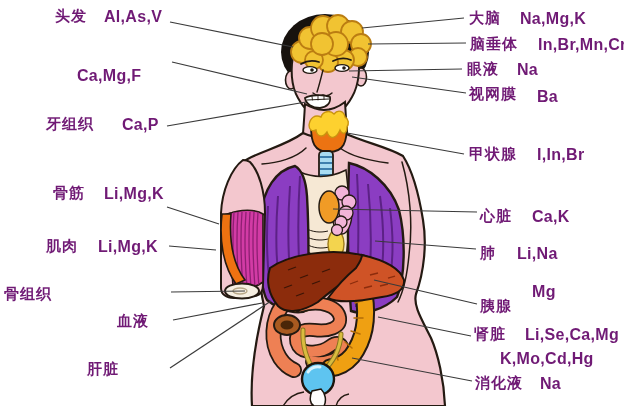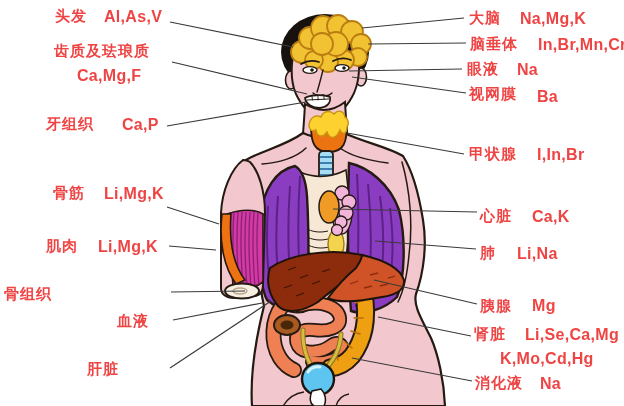--- a/index.html
+++ b/index.html
@@ -1,19 +1,19 @@
 <!DOCTYPE html>
 <html><head>
 <meta charset="utf-8">
 <style>
   html,body{margin:0;padding:0;background:#ffffff;}
   #stage{position:relative;width:624px;height:406px;background:#ffffff;overflow:hidden;
          font-family:"Liberation Sans","DejaVu Sans",sans-serif;}
   #stage svg{position:absolute;left:0;top:0;}
-  .lbl{position:absolute;white-space:nowrap;color:#ef4444;line-height:1;text-align:center;}
+  .lbl{position:absolute;white-space:nowrap;color:#701a75;line-height:1;text-align:center;}
   .cn{font-size:15px;font-weight:600;letter-spacing:1px;}
   .el{font-size:16px;font-weight:600;letter-spacing:.3px;}
 </style>
 </head>
 <body>
 
 <div id="stage">
 
 <svg width="624" height="406" viewBox="0 0 624 406">
   <defs>
@@ -233,21 +233,20 @@
     <line x1="476" y1="249" x2="375" y2="241"></line>
     <line x1="477" y1="304" x2="374" y2="280"></line>
     <line x1="471" y1="336" x2="378" y2="317"></line>
     <line x1="472" y1="381" x2="352" y2="358"></line>
   </g>
 </svg>
 
 <span class="lbl cn" style="left:55px;top:8px">头发</span>
 <span class="lbl el" style="left:104px;top:9px">Al,As,V</span>
 
-<span class="lbl cn" style="left:54px;top:43px">齿质及珐琅质</span>
 <span class="lbl el" style="left:77px;top:68px">Ca,Mg,F</span>
 
 <span class="lbl cn" style="left:46px;top:116px">牙组织</span>
 <span class="lbl el" style="left:122px;top:117px">Ca,P</span>
 
 <span class="lbl cn" style="left:53px;top:185px">骨筋</span>
 <span class="lbl el" style="left:104px;top:186px">Li,Mg,K</span>
 
 <span class="lbl cn" style="left:46px;top:238px">肌肉</span>
 <span class="lbl el" style="left:98px;top:239px">Li,Mg,K</span>
@@ -273,21 +272,21 @@
 <span class="lbl cn" style="left:469px;top:146px">甲状腺</span>
 <span class="lbl el" style="left:537px;top:147px">I,In,Br</span>
 
 <span class="lbl cn" style="left:480px;top:208px">心脏</span>
 <span class="lbl el" style="left:532px;top:209px">Ca,K</span>
 
 <span class="lbl cn" style="left:480px;top:245px">肺</span>
 <span class="lbl el" style="left:517px;top:246px">Li,Na</span>
 
 <span class="lbl cn" style="left:480px;top:298px">胰腺</span>
-<span class="lbl el" style="left:532px;top:298px">Mg</span>
+<span class="lbl el" style="left:532px;top:284px">Mg</span>
 
 <span class="lbl cn" style="left:474px;top:326px">肾脏</span>
 <span class="lbl el" style="left:525px;top:327px">Li,Se,Ca,Mg</span>
 <span class="lbl el" style="left:500px;top:351px">K,Mo,Cd,Hg</span>
 
 <span class="lbl cn" style="left:475px;top:375px">消化液</span>
 <span class="lbl el" style="left:540px;top:376px">Na</span>
 
 </div>
 

